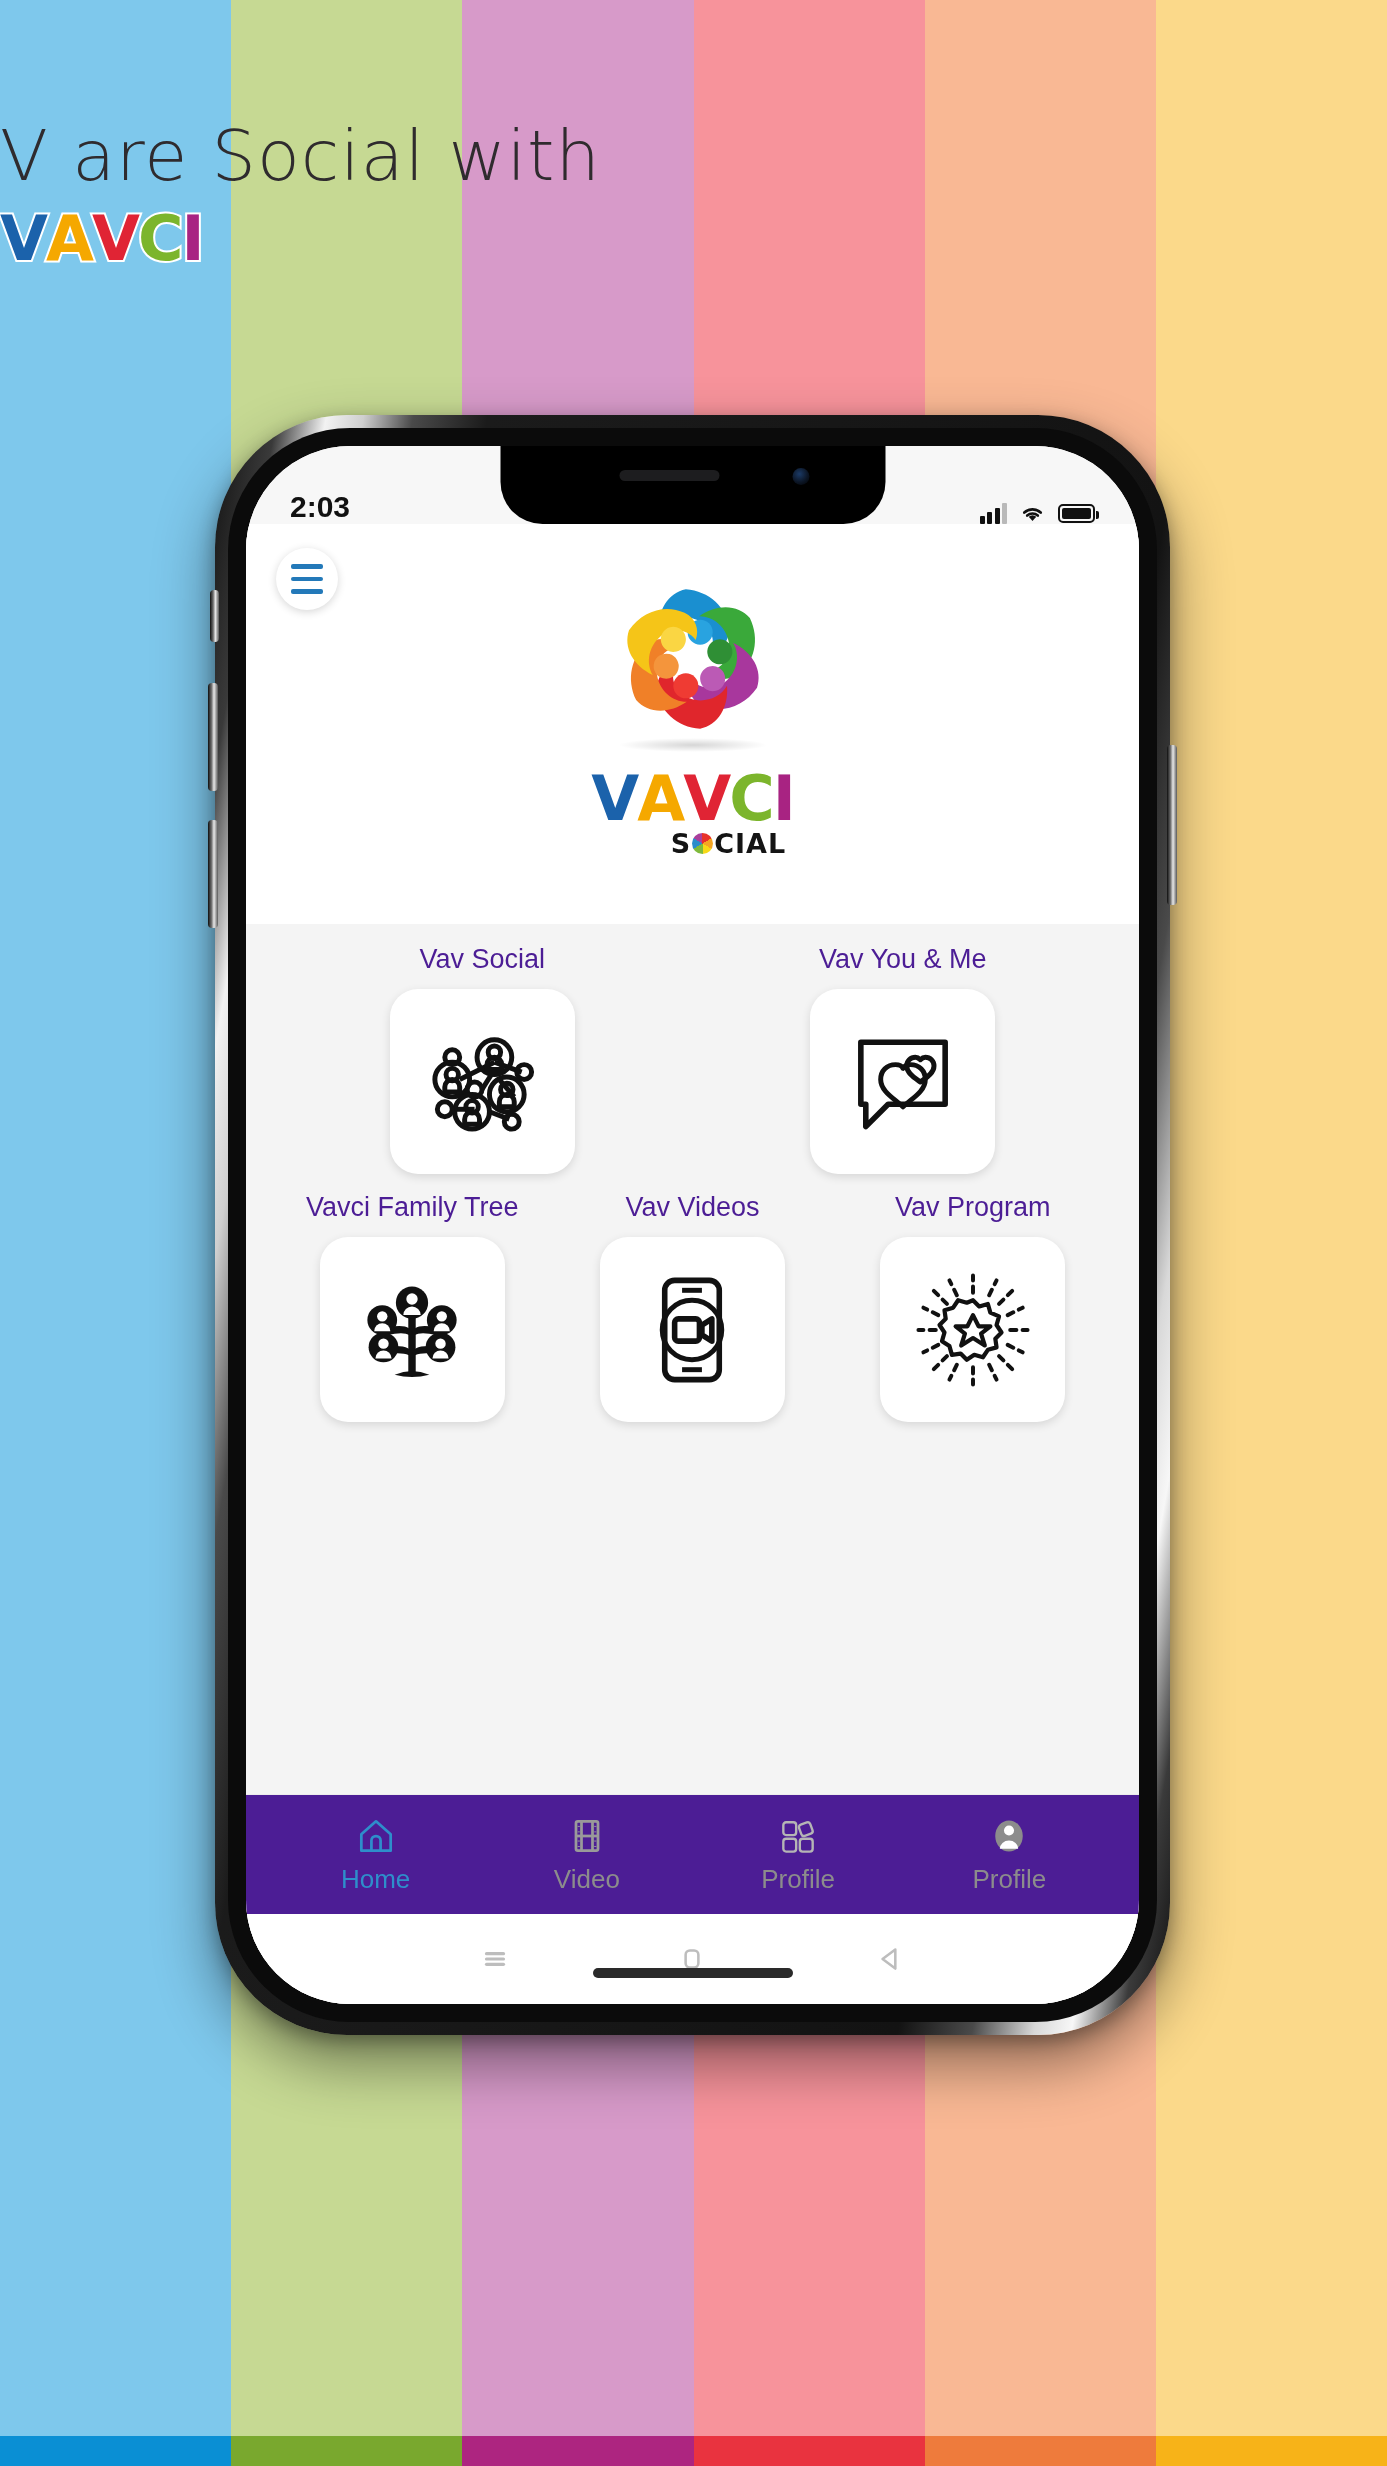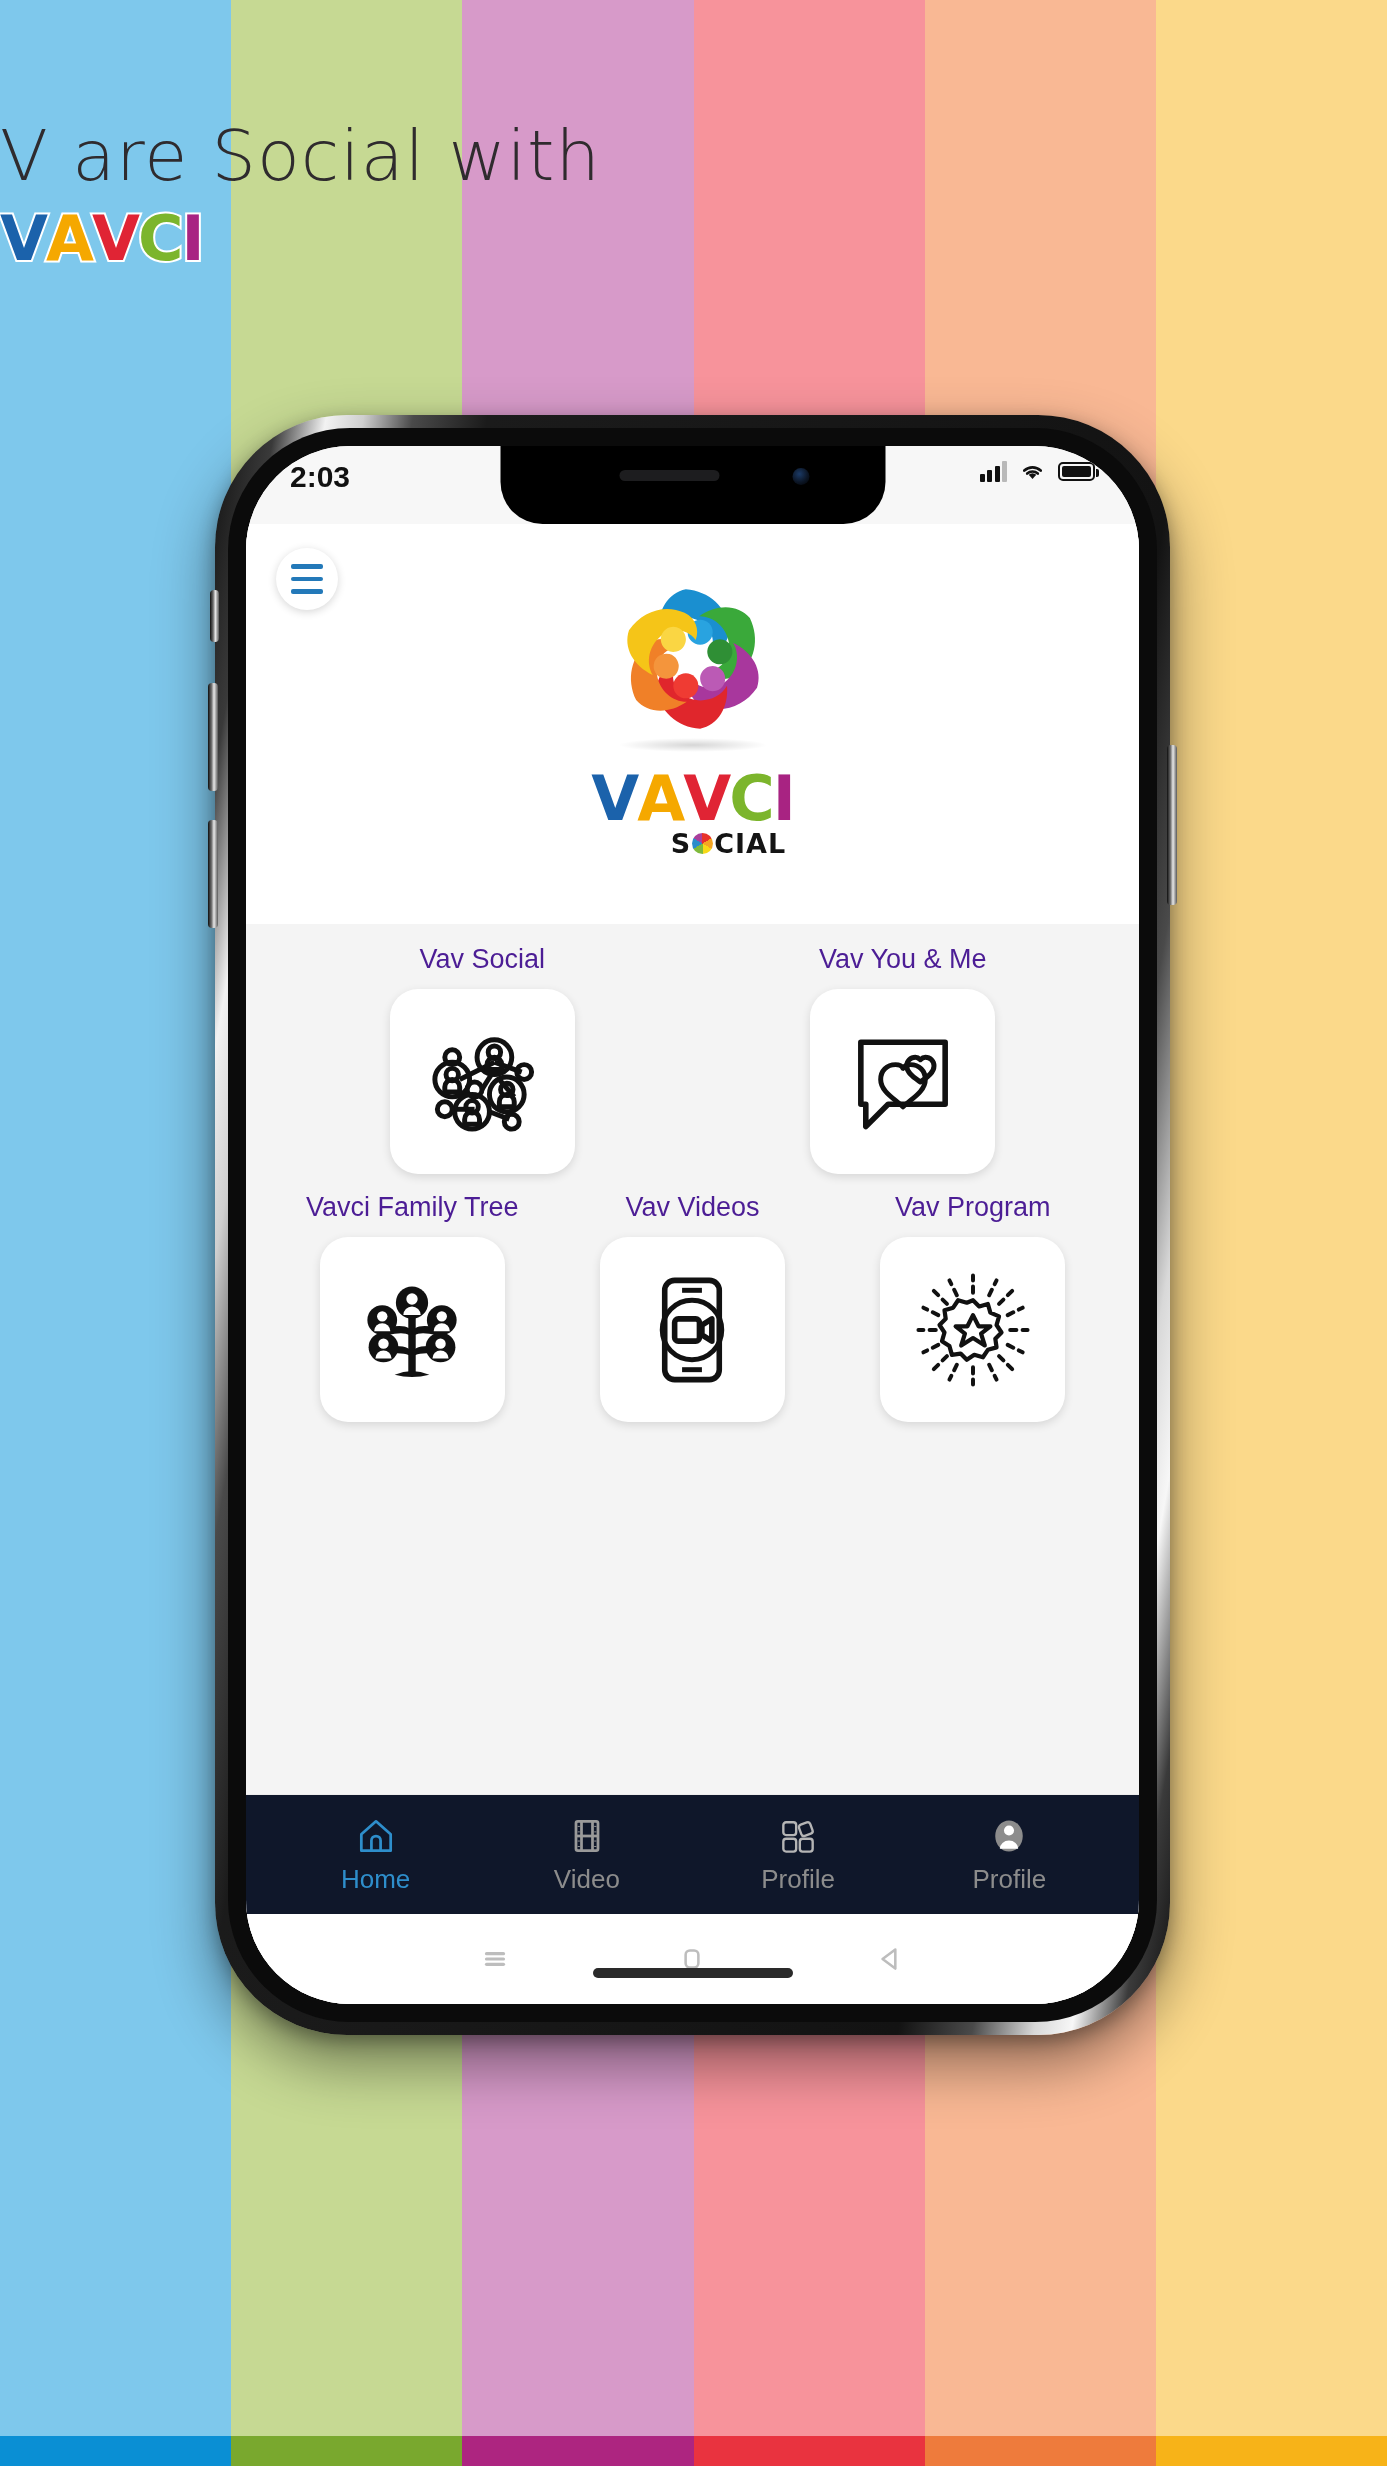--- a/index.html
+++ b/index.html
@@ -103,21 +103,21 @@
   .notch-camera {
     position: absolute; left: 76%; top: 22px;
     width: 17px; height: 17px; border-radius: 50%;
     background: radial-gradient(circle at 40% 35%, #1b3a66 0%, #0c1626 55%, #000 100%);
   }
 
   
   .statusbar {
     position: absolute; left: 0; right: 0; top: 0; height: 78px;
     background: #f7f7f7;
-    display: flex; align-items: flex-start;
+    display: flex; align-items: flex-end;
     justify-content: space-between;
     padding: 14px 44px 0 44px;
     z-index: 11;
   }
   .status-time {
     font-size: 30px; font-weight: 700; color: #111;
     letter-spacing: 0px;
   }
   .status-icons { display: flex; align-items: center; gap: 12px; }
   .sig { display: flex; align-items: flex-end; gap: 2.5px; height: 22px; }
@@ -216,21 +216,21 @@
     border-radius: 28px;
     box-shadow: 0 3px 10px rgba(0,0,0,0.12);
     display: flex; align-items: center; justify-content: center;
   }
   .tile-card svg { width: 124px; height: 124px; }
 
   
   .bottomnav {
     flex: none;
     height: 120px;
-    background: #0f172a;
+    background: #4c1d95;
     border-top: 1px solid #ececec;
     display: flex; align-items: center;
     padding: 0 24px;
   }
   .navitem {
     flex: 1 1 0; display: flex; flex-direction: column;
     align-items: center; gap: 6px;
   }
   .navitem svg { width: 44px; height: 44px; display:block; }
   .navitem .navlabel { font-size: 26px; color: #8c8c8c; }

